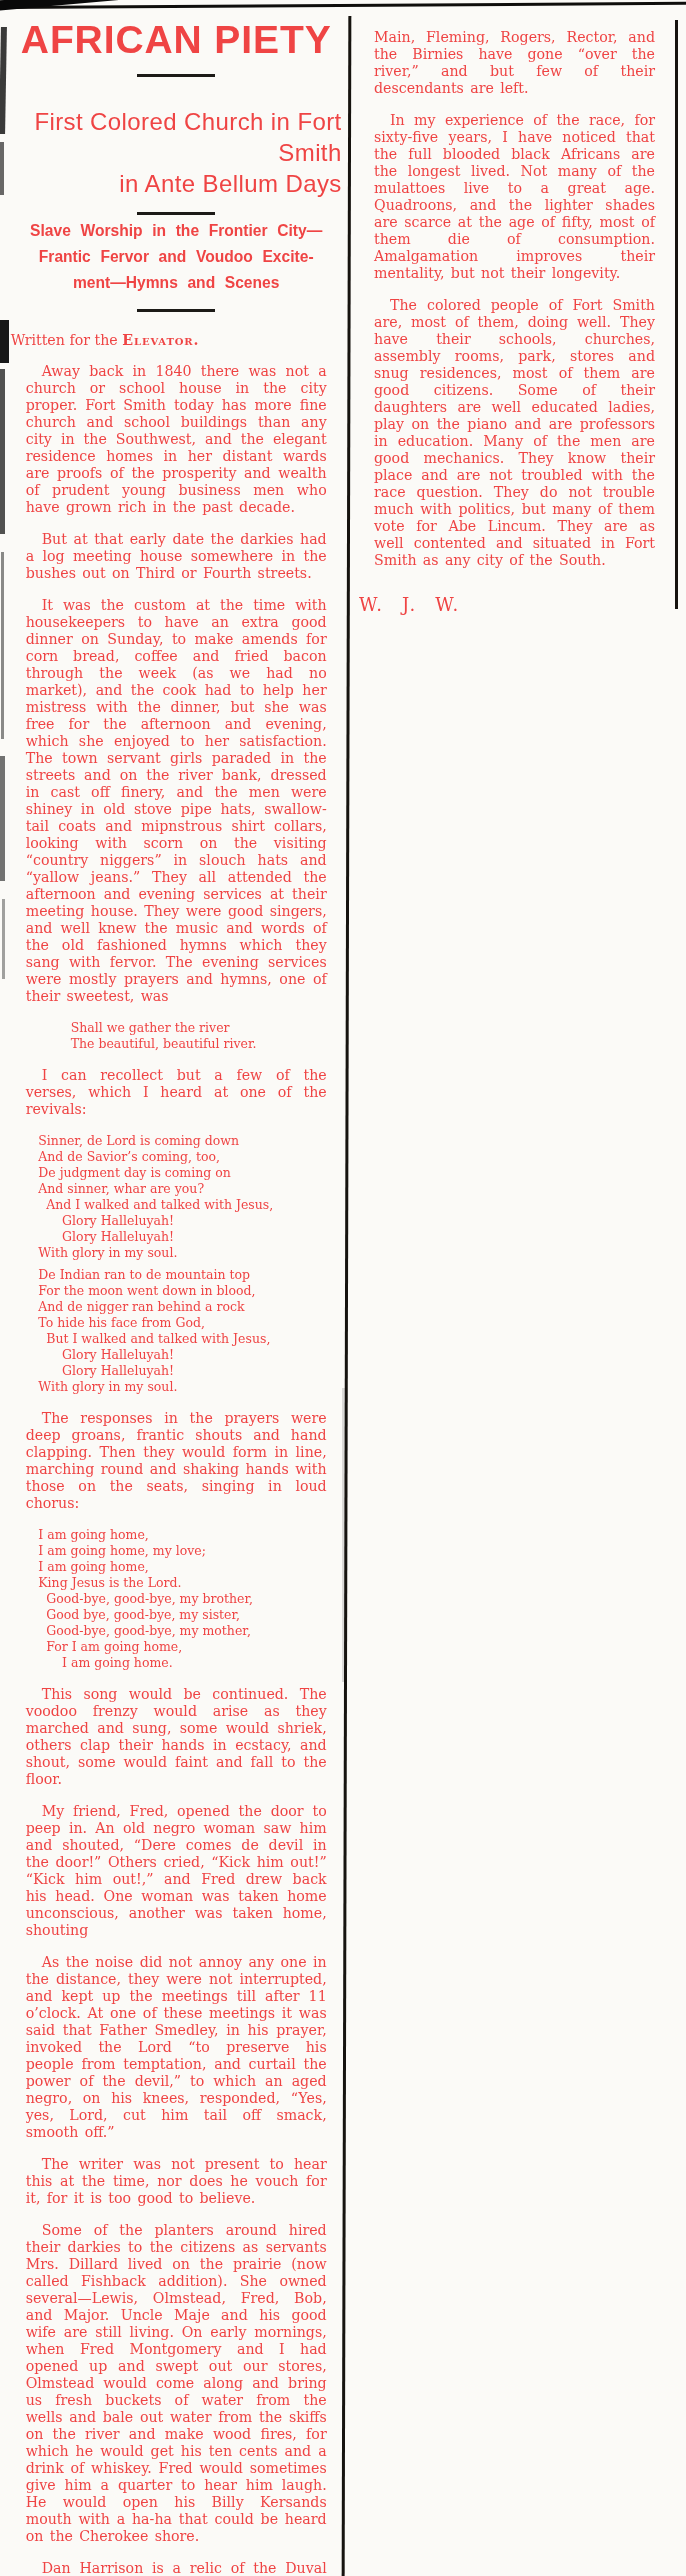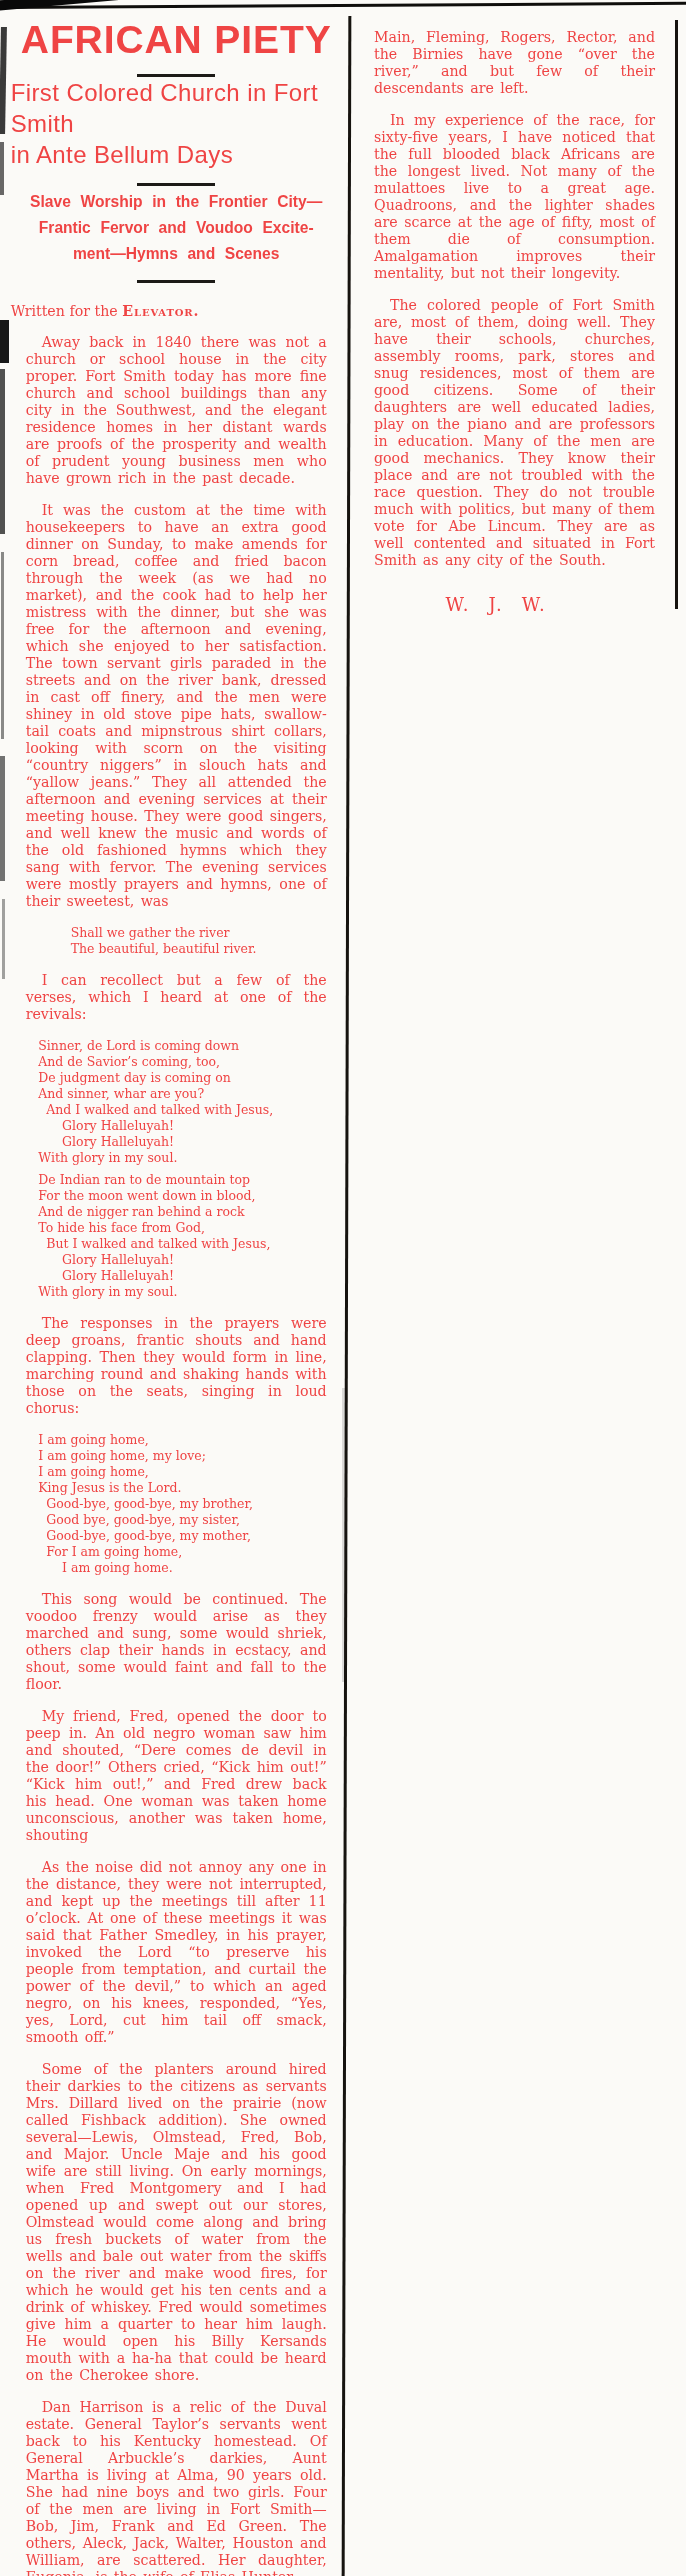--- a/index.html
+++ b/index.html
@@ -14,21 +14,21 @@
   
   .headline{
     font-family:"Liberation Sans",sans-serif;font-weight:bold;
     font-size:39px;line-height:43px;text-align:center;letter-spacing:0.9px;
     margin:9px 0 0 0;
   }
   .rule{width:78px;height:2.7px;background:#1c1a17;margin:13.3px auto 0 auto;}
   .subhead{
     font-family:"Liberation Sans",sans-serif;font-weight:500;
     font-size:24px;line-height:31px;letter-spacing:0.4px;
-    text-align:left;white-space:pre-line;margin-top:0;
+    text-align:right;white-space:pre-line;margin-top:29px;
   }
   .deck{
     font-family:"Liberation Sans",sans-serif;font-weight:bold;
     font-size:15.6px;line-height:26px;word-spacing:5.3px;
     text-align:center;white-space:pre-line;margin-top:3px;
   }
   .byline{margin:19.6px 0 1.8px 0;font-size:14.2px;}
   .byline .paper{font-variant:small-caps;font-weight:bold;letter-spacing:0.9px;}
   
   p.body{
@@ -36,21 +36,21 @@
     text-indent:16px;word-spacing:1.8px;
   }
   p.body.noindent{text-indent:0;}
   p.body.stretch{text-align-last:justify;}
   .verse{
     font-size:12.5px;line-height:16px;white-space:pre;
     margin:5.3px 0 6.2px 27.6px;
   }
   .verse.centered{margin-left:60px;}
   .signature{
-    font-size:18px;margin-top:25px;text-align:center;
+    font-size:18px;margin-top:25px;text-align:left;
     padding-right:37px;word-spacing:10.7px;letter-spacing:1.8px;
   }
   
   .top-rule{position:absolute;left:0;top:6.2px;width:687px;height:2.7px;
     background:#0f0e0c;transform:rotate(-0.35deg);transform-origin:left center;}
   .corner-blob{position:absolute;left:-7.1px;top:0.9px;width:133px;height:9.8px;
     background:#090909;transform:rotate(-5deg);transform-origin:left center;}
   .vrule-center{position:absolute;left:345px;top:16px;height:2560px;width:2.7px;
     background:#16130f;transform:rotate(0.15deg);}
   .vrule-right{position:absolute;left:675px;top:19.6px;height:589px;width:2.7px;
@@ -83,20 +83,21 @@
 in Ante Bellum Days</div>
     <div class="rule"></div>
     <div class="deck">Slave Worship in the Frontier City—
 Frantic Fervor and Voudoo Excite-
 ment—Hymns and Scenes</div>
     <div class="rule"></div>
 
     <div class="byline"><span>Written for the </span><span class="paper">Elevator.</span></div>
 
     <p class="body">Away back in 1840 there was not a church or school house in the city proper. Fort Smith today has more fine church and school buildings than any city in the Southwest, and the elegant residence homes in her distant wards are proofs of the prosperity and wealth of prudent young business men who have grown rich in the past decade.</p>
+    <p class="body">But at that early date the darkies had a log meeting house somewhere in the bushes out on Third or Fourth streets.</p>
     <p class="body">It was the custom at the time with housekeepers to have an extra good dinner on Sunday, to make amends for corn bread, coffee and fried bacon through the week (as we had no market), and the cook had to help her mistress with the dinner, but she was free for the afternoon and evening, which she enjoyed to her satisfaction. The town servant girls paraded in the streets and on the river bank, dressed in cast off finery, and the men were shiney in old stove pipe hats, swallow-tail coats and mipnstrous shirt collars, looking with scorn on the visiting “country niggers” in slouch hats and “yallow jeans.” They all attended the afternoon and evening services at their meeting house. They were good singers, and well knew the music and words of the old fashioned hymns which they sang with fervor. The evening services were mostly prayers and hymns, one of their sweetest, was</p>
     <div class="verse centered">Shall we gather the river
 The beautiful, beautiful river.</div>
     <p class="body">I can recollect but a few of the verses, which I heard at one of the revivals:</p>
     <div class="verse">Sinner, de Lord is coming down
 And de Savior’s coming, too,
 De judgment day is coming on
 And sinner, whar are you?
   And I walked and talked with Jesus,
       Glory Halleluyah!
@@ -116,20 +117,21 @@
 I am going home,
 King Jesus is the Lord.
   Good-bye, good-bye, my brother,
   Good bye, good-bye, my sister,
   Good-bye, good-bye, my mother,
   For I am going home,
       I am going home.</div>
     <p class="body">This song would be continued. The voodoo frenzy would arise as they marched and sung, some would shriek, others clap their hands in ecstacy, and shout, some would faint and fall to the floor.</p>
     <p class="body">My friend, Fred, opened the door to peep in. An old negro woman saw him and shouted, “Dere comes de devil in the door!” Others cried, “Kick him out!” “Kick him out!,” and Fred drew back his head. One woman was taken home unconscious, another was taken home, shouting</p>
     <p class="body">As the noise did not annoy any one in the distance, they were not interrupted, and kept up the meetings till after 11 o’clock. At one of these meetings it was said that Father Smedley, in his prayer, invoked the Lord “to preserve his people from temptation, and curtail the power of the devil,” to which an aged negro, on his knees, responded, “Yes, yes, Lord, cut him tail off smack, smooth off.”</p>
+    <p class="body">The writer was not present to hear this at the time, nor does he vouch for it, for it is too good to believe.</p>
     <p class="body">Some of the planters around hired their darkies to the citizens as servants Mrs. Dillard lived on the prairie (now called Fishback addition). She owned several—Lewis, Olmstead, Fred, Bob, and Major. Uncle Maje and his good wife are still living. On early mornings, when Fred Montgomery and I had opened up and swept out our stores, Olmstead would come along and bring us fresh buckets of water from the wells and bale out water from the skiffs on the river and make wood fires, for which he would get his ten cents and a drink of whiskey. Fred would sometimes give him a quarter to hear him laugh. He would open his Billy Kersands mouth with a ha-ha that could be heard on the Cherokee shore.</p>
     <p class="body">Dan Harrison is a relic of the Duval estate. General Taylor’s servants went back to his Kentucky homestead. Of General Arbuckle’s darkies, Aunt Martha is living at Alma, 90 years old. She had nine boys and two girls. Four of the men are living in Fort Smith—Bob, Jim, Frank and Ed Green. The others, Aleck, Jack, Walter, Houston and William, are scattered. Her daughter, Eugenia, is the wife of Elias Hunter.</p>
     <p class="body stretch">Most of the colored people owned by</p>
   </div>
 
   <div class="col-right">
     <p class="body noindent">Main, Fleming, Rogers, Rector, and the Birnies have gone “over the river,” and but few of their descendants are left.</p>
     <p class="body">In my experience of the race, for sixty-five years, I have noticed that the full blooded black Africans are the longest lived. Not many of the mulattoes live to a great age. Quadroons, and the lighter shades are scarce at the age of fifty, most of them die of consumption. Amalgamation improves their mentality, but not their longevity.</p>
     <p class="body">The colored people of Fort Smith are, most of them, doing well. They have their schools, churches, assembly rooms, park, stores and snug residences, most of them are good citizens. Some of their daughters are well educated ladies, play on the piano and are professors in education. Many of the men are good mechanics. They know their place and are not troubled with the race question. They do not trouble much with politics, but many of them vote for Abe Lincum. They are as well contented and situated in Fort Smith as any city of the South.</p>
     <div class="signature">W. J. W.</div>

